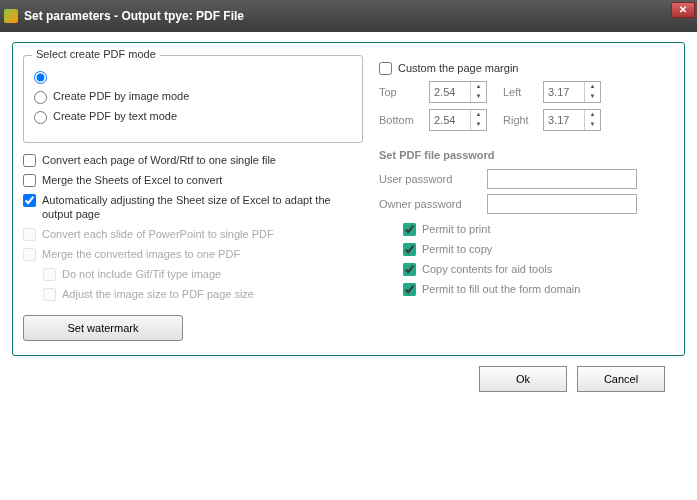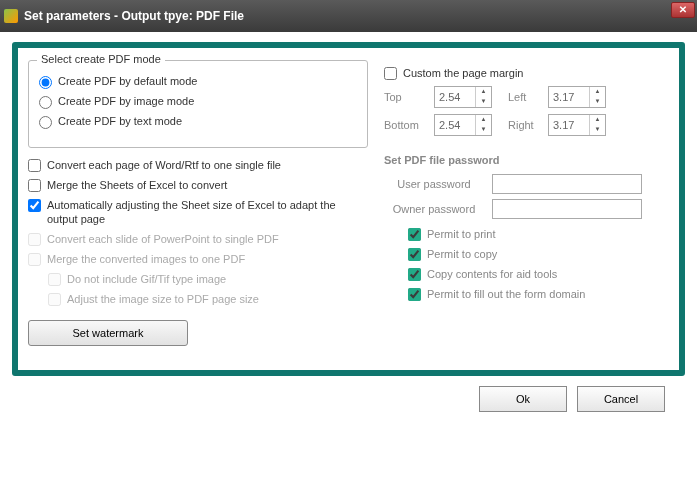--- a/index.html
+++ b/index.html
@@ -39,23 +39,23 @@
   font-size: 10px;
   line-height: 14px;
   text-align: center;
   cursor: pointer;
 }
 .content {
   padding: 10px 12px;
   background: #fff;
 }
 .panel {
-  border: 6px solid #0f766e;
+  border: 1px solid #0f766e;
   border-radius: 3px;
-  padding: 12px 10px 24px 10px;
+  padding: 12px 10px 14px 10px;
   display: flex;
   gap: 16px;
 }
 .col-left { width: 340px; }
 .col-right { flex: 1; }
 
 .groupbox {
   border: 1px solid #bbb;
   border-radius: 3px;
   padding: 10px 10px 12px 10px;
@@ -142,21 +142,21 @@
   font-weight: bold;
   margin: 18px 0 8px 0;
 }
 .pwd-row {
   display: flex;
   align-items: center;
   margin: 5px 0;
 }
 .pwd-row .plabel {
   width: 108px;
-  text-align: center;
+  text-align: left;
   color: #888;
   padding-right: 8px;
 }
 .pwd-row input[type=password] {
   width: 150px;
   height: 20px;
   border: 1px solid #aaa;
   padding: 2px 4px;
   font-size: 11px;
 }
@@ -197,21 +197,20 @@
 
 <div class="content">
   <div class="panel">
 
     <div class="col-left">
       <div class="groupbox">
         <span class="legend">Select create PDF mode</span>
 
         <label class="radio-row first">
           <input type="radio" name="mode" checked="" style="">
-          <span>Create PDF by default mode</span>
         </label>
         <label class="radio-row">
           <input type="radio" name="mode" style="">
           <span>Create PDF by image mode</span>
         </label>
         <label class="radio-row">
           <input type="radio" name="mode" style="">
           <span>Create PDF by text mode</span>
         </label>
       </div>

